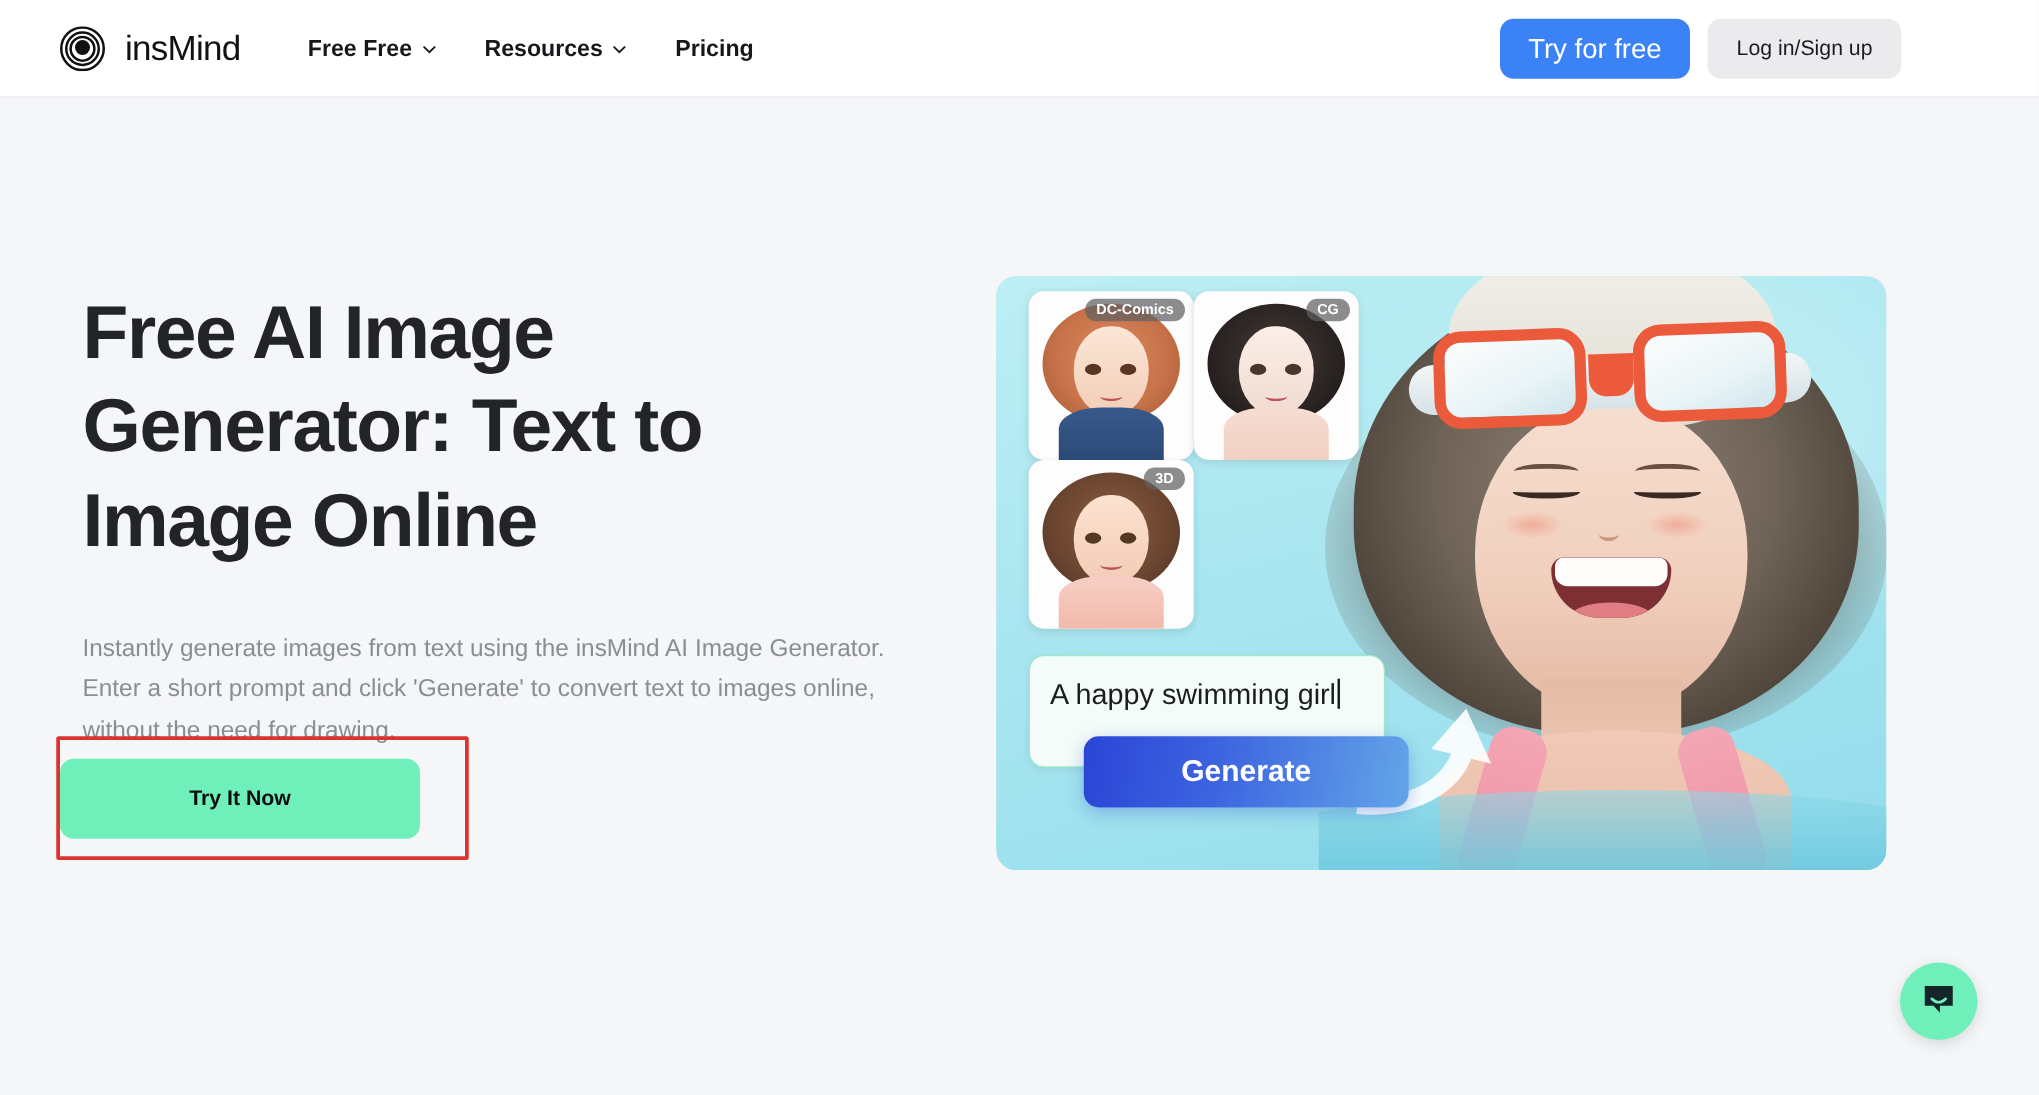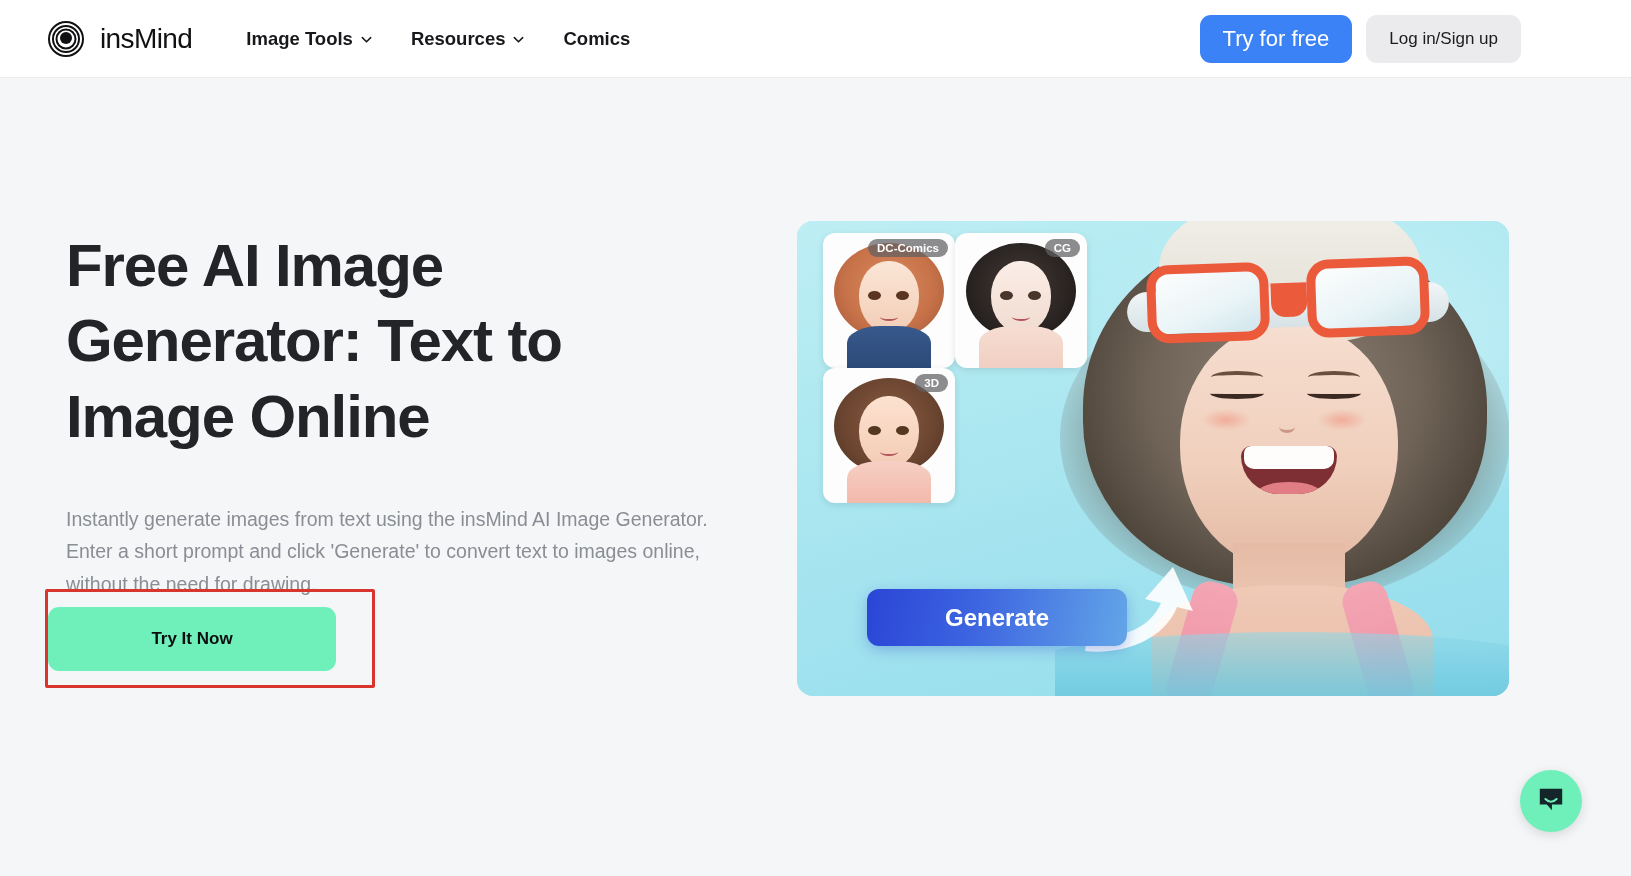--- a/index.html
+++ b/index.html
@@ -456,37 +456,37 @@
         <circle cx="18" cy="18" r="13" fill="none" stroke="#111113" stroke-width="2"></circle>
         <circle cx="18" cy="18" r="9.5" fill="none" stroke="#111113" stroke-width="2"></circle>
         <circle cx="18" cy="17" r="6" fill="#111113"></circle>
       </svg>
     </span>
     <span class="brand-name">insMind</span>
   </div>
 
   <nav class="nav">
     <div class="nav-item">
-      <span>Image Tools</span>
+      <span>Free Free</span>
       <span class="chev">
         <svg viewBox="0 0 14 14" width="13" height="13">
             <path d="M2.5 5 L7 9.5 L11.5 5" fill="none" stroke="#17181b" stroke-width="1.6" stroke-linecap="round"></path>
           </svg>
       </span>
     </div>
     <div class="nav-item">
       <span>Resources</span>
       <span class="chev">
         <svg viewBox="0 0 14 14" width="13" height="13">
             <path d="M2.5 5 L7 9.5 L11.5 5" fill="none" stroke="#17181b" stroke-width="1.6" stroke-linecap="round"></path>
           </svg>
       </span>
     </div>
     <div class="nav-item">
-      <span>Comics</span>
+      <span>Pricing</span>
     </div>
   </nav>
 
   <div class="header-actions">
     <button class="btn-try-free">Try for free</button>
     <button class="btn-login">Log in/Sign up</button>
   </div>
 </div>
 
 <div class="hero">
@@ -565,20 +565,23 @@
           <div class="t-face" style="background:linear-gradient(180deg,#fce2d0,#f3cbb5)"></div>
           <div class="t-eye l" style="background:#54381f"></div>
           <div class="t-eye r" style="background:#54381f"></div>
           <div class="t-mouth"></div>
           <div class="t-torso" style="background:linear-gradient(180deg,#f7cfc4,#f2b9ab)"></div>
         </div>
         <span class="badge">3D</span>
       </div>
     </div>
 
+    <div class="prompt-box">
+      <div class="prompt-text"><span>A happy swimming girl</span><span class="caret"></span></div>
+    </div>
 
     <svg class="arrow-svg" viewBox="0 0 125 110">
       <path d="M8 92 C 40 96, 86 84, 100 48 L 116 52 L 96 8 L 68 40 L 84 44 C 72 72, 40 80, 10 78 Z" fill="#ffffff" opacity="0.9"></path>
     </svg>
 
     <button class="gen-btn">Generate</button>
   </div>
 </div>
 
 <div class="chat-widget">

